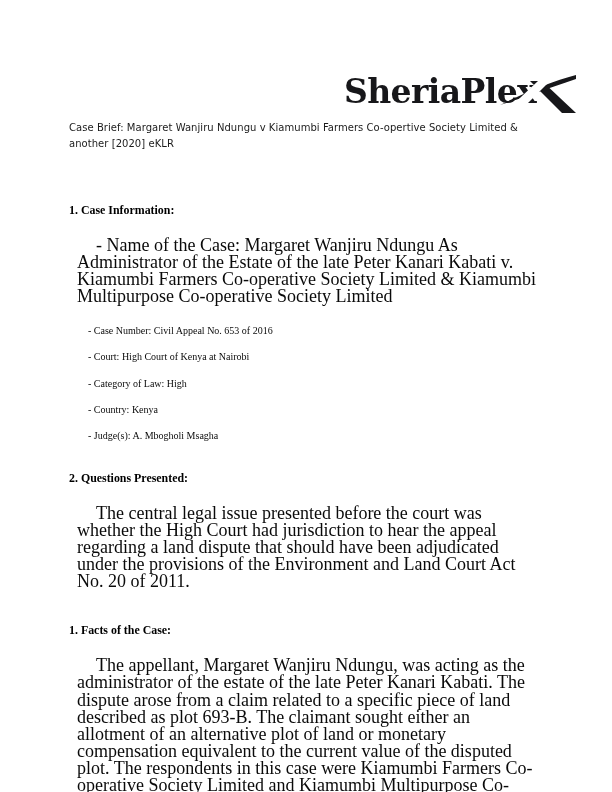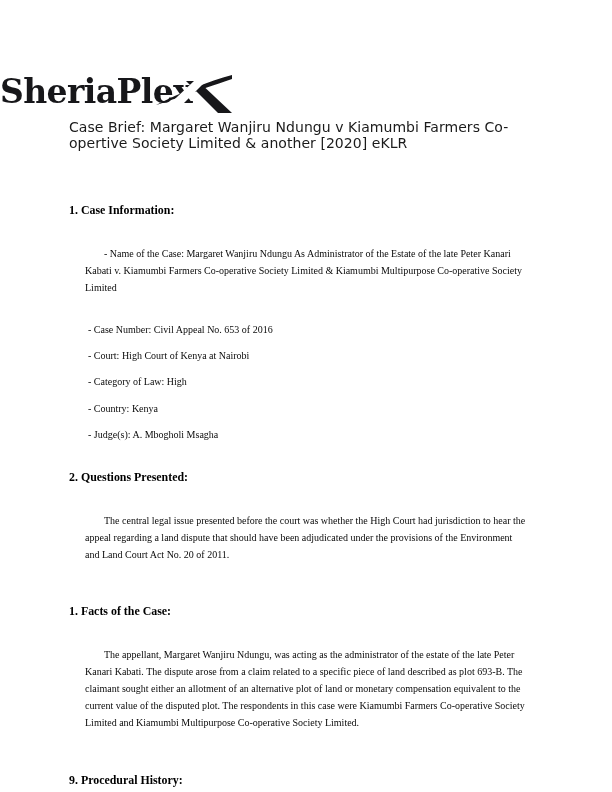--- a/index.html
+++ b/index.html
@@ -20,34 +20,34 @@
 
   
   .logo-block {
     position: absolute;
     left: 0;
     top: 68px;
     width: 576px;
     height: 48px;
     display: flex;
     align-items: center;
-    justify-content: flex-start;
+    justify-content: flex-end;
   }
   .logo-svg {
     display: block;
   }
 
   
   .doc-header {
     position: absolute;
     left: 69px;
     top: 120px;
     width: 478px;
     font-family: "DejaVu Sans", "Liberation Sans", sans-serif;
-    font-size: 14px;
+    font-size: 10px;
     line-height: 15.5px;
     color: #1b1b1b;
     letter-spacing: 0.05px;
   }
 
   
   .content {
     position: absolute;
     left: 69px;
     top: 203px;
@@ -56,24 +56,24 @@
   .section { margin: 0; }
   .sec-heading {
     font-family: "Liberation Serif", "DejaVu Serif", serif;
     font-weight: bold;
     font-size: 11.9px;
     line-height: 15px;
     color: #000;
     margin: 0;
   }
   .para {
-    font-size: 10px;
+    font-size: 18px;
     line-height: 17.1px;
     text-align: left;
-    margin: 16px;
+    margin: 8px;
     color: #0a0a0a;
   }
   .para.indented { text-indent: 19px; }
 
   .bullet-list {
     list-style: none;
     margin: 0;
     padding: 0;
   }
   .bullet-list li {

